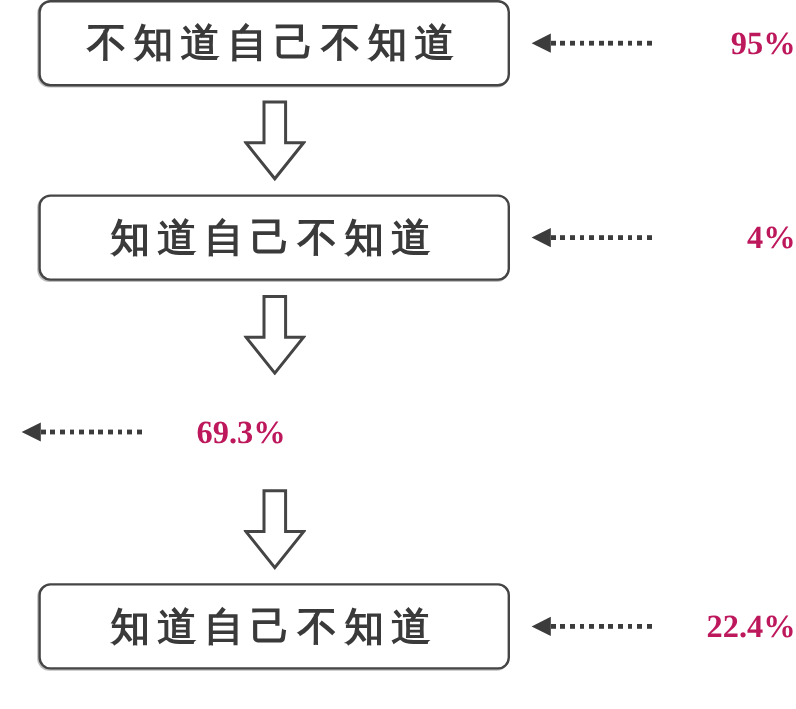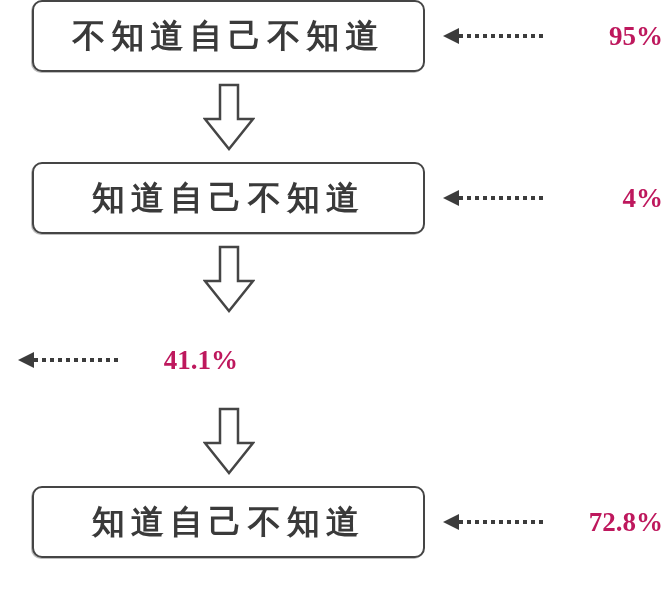--- a/index.html
+++ b/index.html
@@ -119,33 +119,33 @@
     <svg class="down-arrow-svg" width="52" height="68" viewBox="0 0 52 68">
       <path d="M17 2 L35 2 L35 36 L50 36 L26 66 L2 36 L17 36 Z" fill="#ffffff" stroke="#454545" stroke-width="2.5" stroke-linejoin="miter"></path>
     </svg>
   </div>
 
   <div class="row">
     <div class="dotted-arrow">
       <span class="arrowhead-left"></span>
       <span class="dotted-line"></span>
     </div>
-    <div class="pct-label">41.1%</div>
+    <div class="pct-label">69.3%</div>
   </div>
 
   <div class="connector">
     <svg class="down-arrow-svg" width="52" height="68" viewBox="0 0 52 68">
       <path d="M17 2 L35 2 L35 36 L50 36 L26 66 L2 36 L17 36 Z" fill="#ffffff" stroke="#454545" stroke-width="2.5" stroke-linejoin="miter"></path>
     </svg>
   </div>
 
   <div class="row">
     <div class="node-box">
       <span class="node-label">知道自己不知道</span>
     </div>
     <div class="dotted-arrow">
       <span class="arrowhead-left"></span>
       <span class="dotted-line"></span>
     </div>
-    <div class="pct-label">72.8%</div>
+    <div class="pct-label">22.4%</div>
   </div>
 
 </div>
 
 </body></html>

